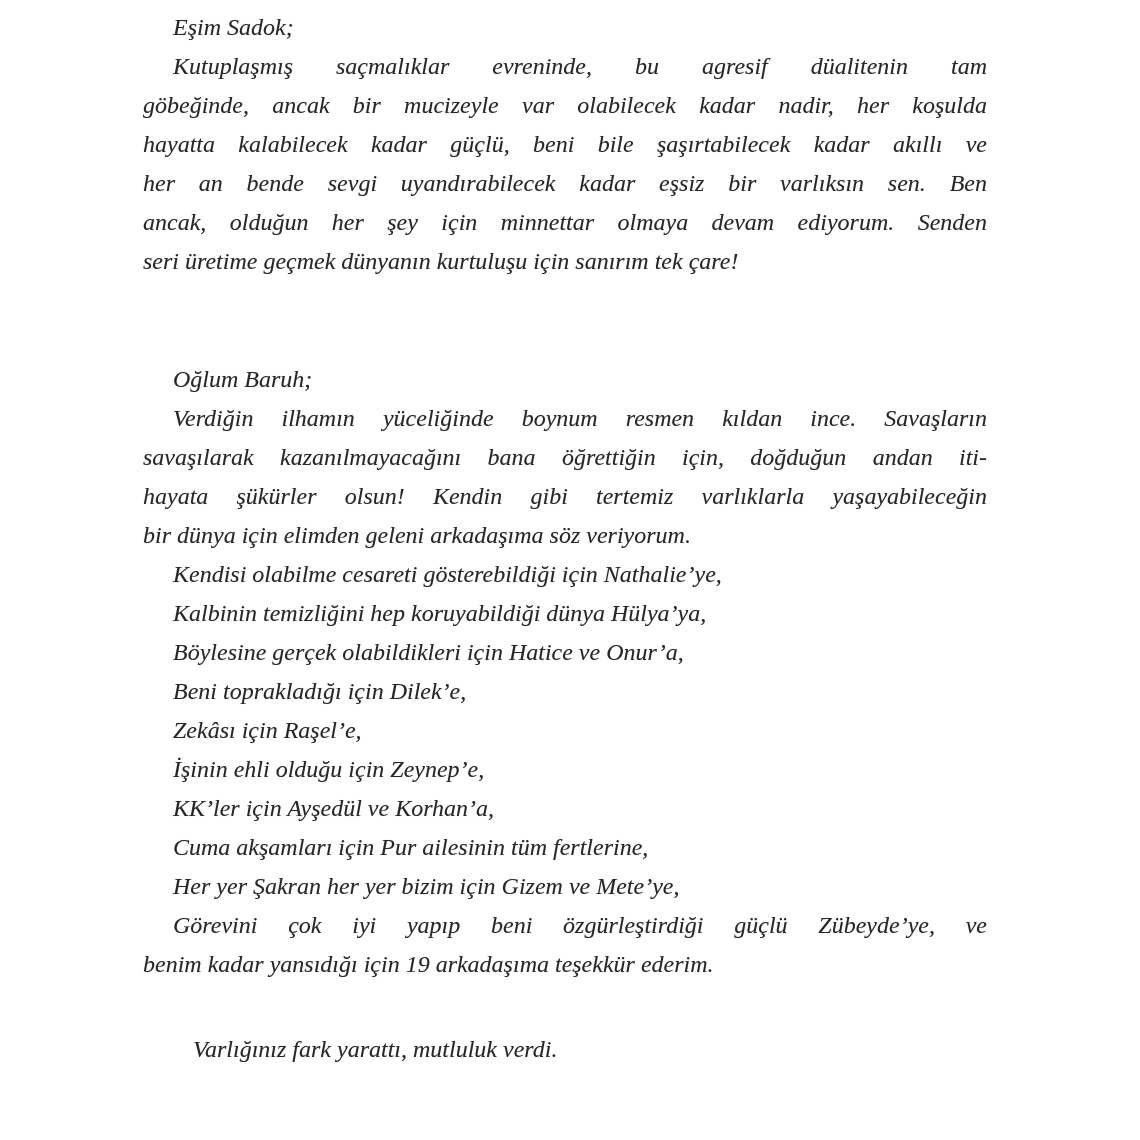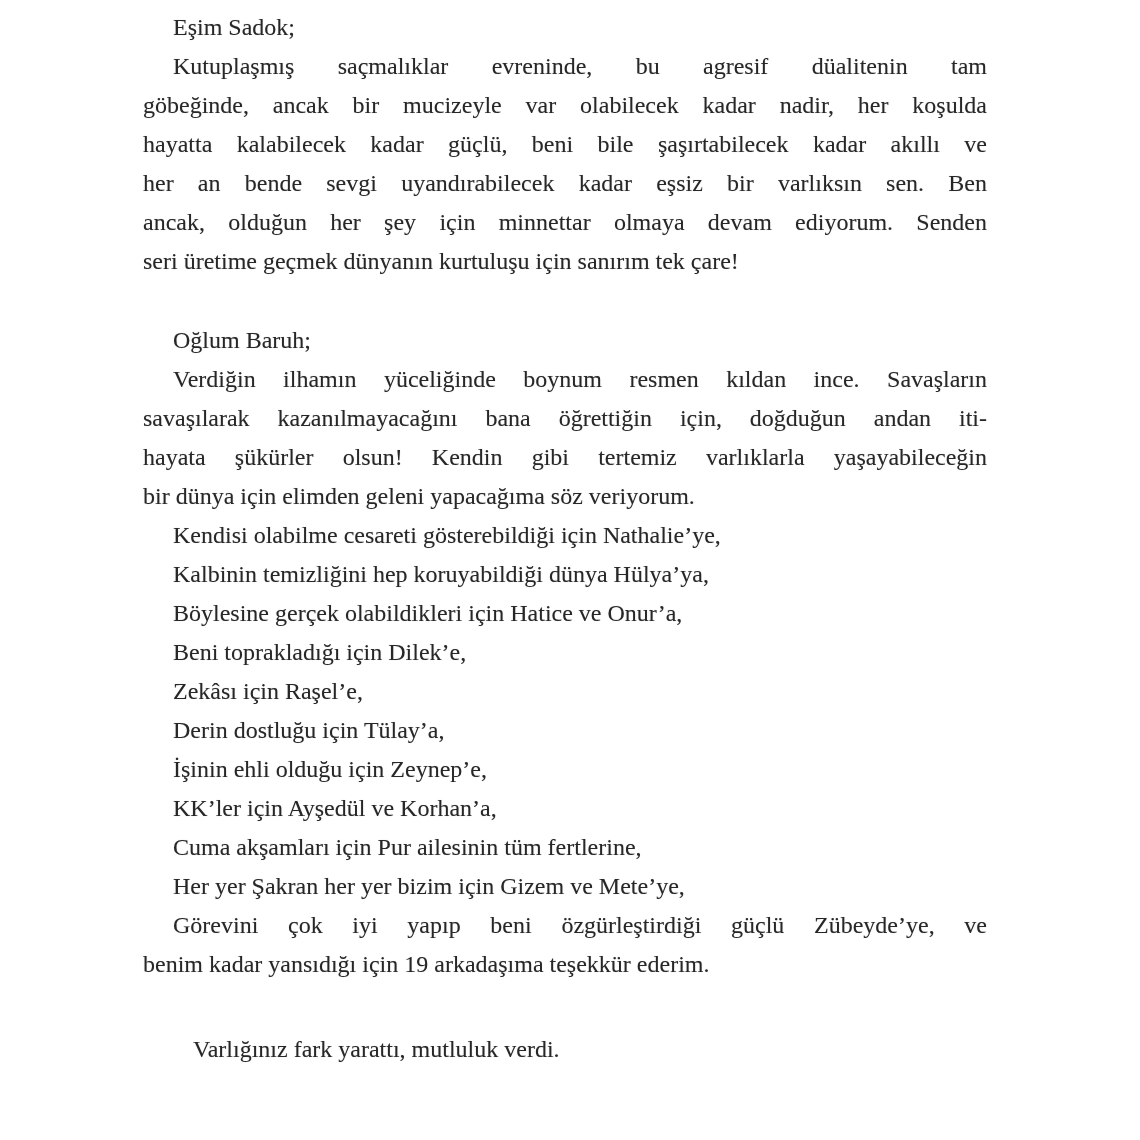--- a/index.html
+++ b/index.html
@@ -27,29 +27,30 @@
     color: #272727;
     font-size: 24px;
     line-height: 39px;
     text-shadow: 0 0 1px rgba(70,70,70,0.30);
   }
   .block { margin: 0; padding: 0; }
   .ln {
     display: block;
     white-space: nowrap;
     text-align: left;
+    font-style: italic;
   }
   .ln.just {
     white-space: normal;
     text-align: justify;
     text-align-last: justify;
   }
   .ln.ind  { text-indent: 30px; }
   .ln.ind2 { text-indent: 50px; }
-  .sp-lg { margin-top: 40px; }
+  .sp-lg { margin-top: 79px; }
   .sp-md { margin-top: 46px; }
 </style>
 </head>
 <body>
 
 <div class="page">
   <div class="textblock">
 
     <section class="block">
       <div class="ln ind">Eşim Sadok;</div>
@@ -65,30 +66,29 @@
     </section>
 
     <section class="block sp-lg">
       <div class="ln ind">Oğlum Baruh;</div>
     </section>
 
     <section class="block">
       <div class="ln just ind">Verdiğin ilhamın yüceliğinde boynum resmen kıldan ince. Savaşların</div>
       <div class="ln just">savaşılarak kazanılmayacağını bana öğrettiğin için, doğduğun andan iti-</div>
       <div class="ln just">hayata şükürler olsun! Kendin gibi tertemiz varlıklarla yaşayabileceğin</div>
-      <div class="ln">bir dünya için elimden geleni yapacağıma söz veriyorum.</div>
+      <div class="ln">bir dünya için elimden geleni arkadaşıma söz veriyorum.</div>
     </section>
 
     <section class="block">
       <div class="ln ind">Kendisi olabilme cesareti gösterebildiği için Nathalie’ye,</div>
       <div class="ln ind">Kalbinin temizliğini hep koruyabildiği dünya Hülya’ya,</div>
       <div class="ln ind">Böylesine gerçek olabildikleri için Hatice ve Onur’a,</div>
       <div class="ln ind">Beni toprakladığı için Dilek’e,</div>
       <div class="ln ind">Zekâsı için Raşel’e,</div>
-      <div class="ln ind">Derin dostluğu için Tülay’a,</div>
       <div class="ln ind">İşinin ehli olduğu için Zeynep’e,</div>
       <div class="ln ind">KK’ler için Ayşedül ve Korhan’a,</div>
       <div class="ln ind">Cuma akşamları için Pur ailesinin tüm fertlerine,</div>
       <div class="ln ind">Her yer Şakran her yer bizim için Gizem ve Mete’ye,</div>
     </section>
 
     <section class="block">
       <div class="ln just ind">Görevini çok iyi yapıp beni özgürleştirdiği güçlü Zübeyde’ye, ve</div>
       <div class="ln">benim kadar yansıdığı için 19 arkadaşıma teşekkür ederim.</div>
     </section>

